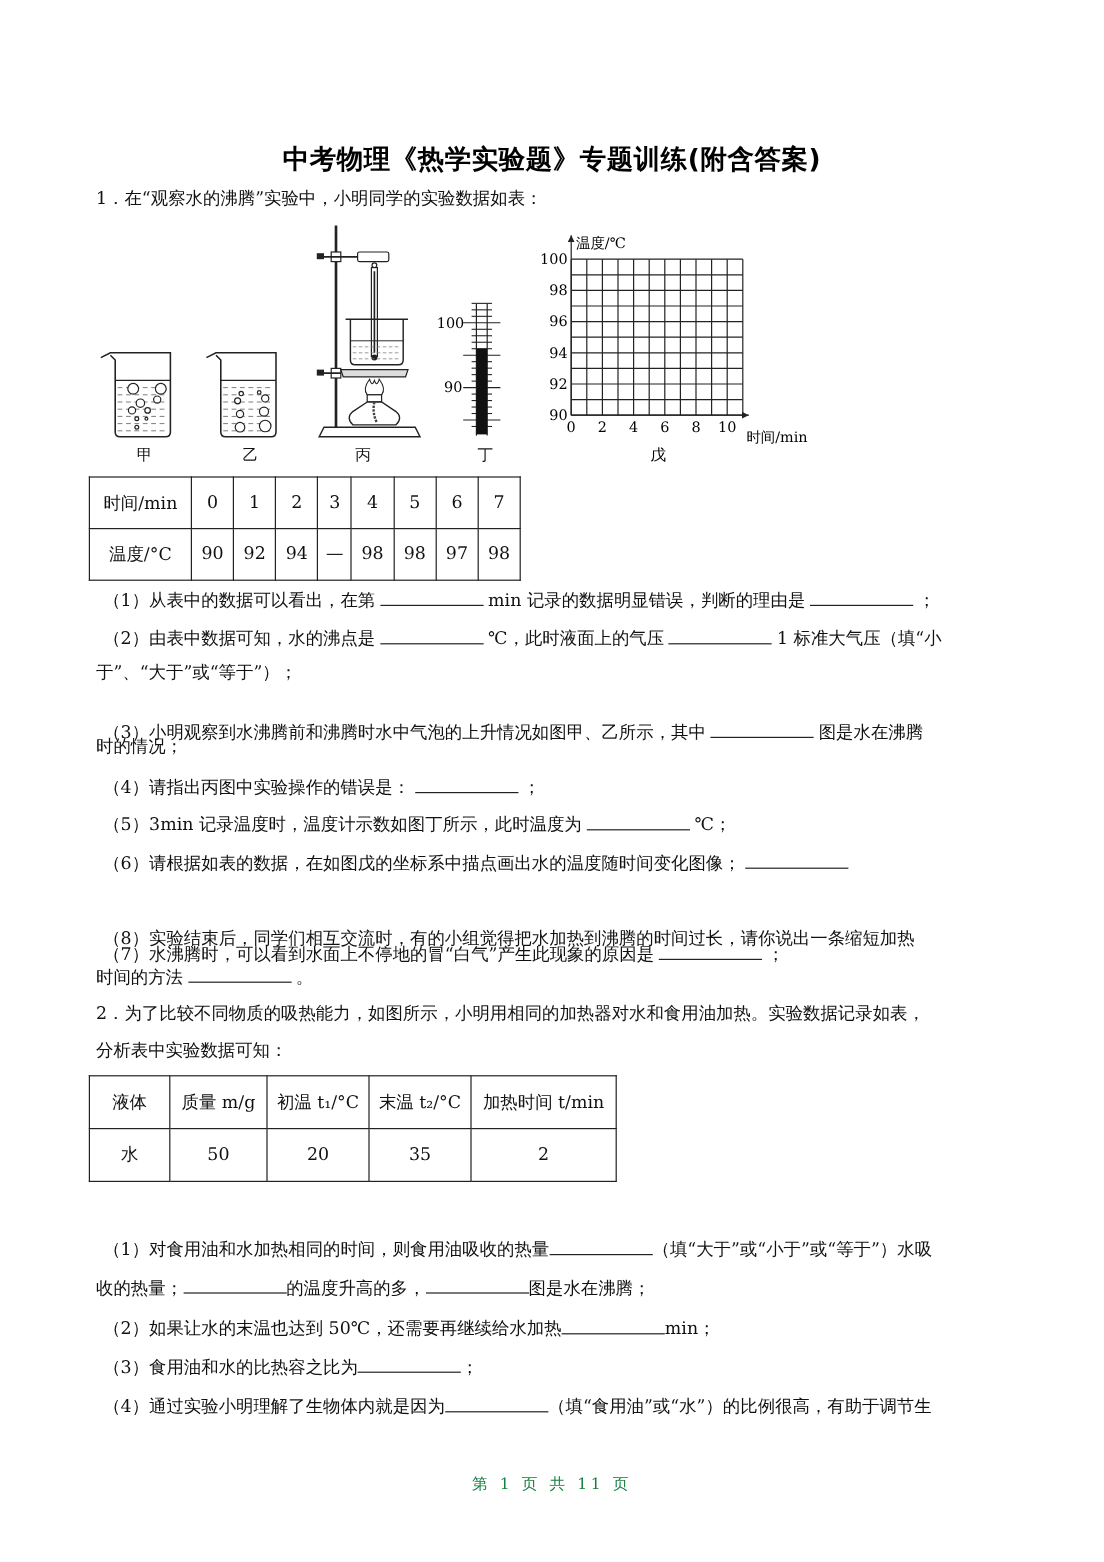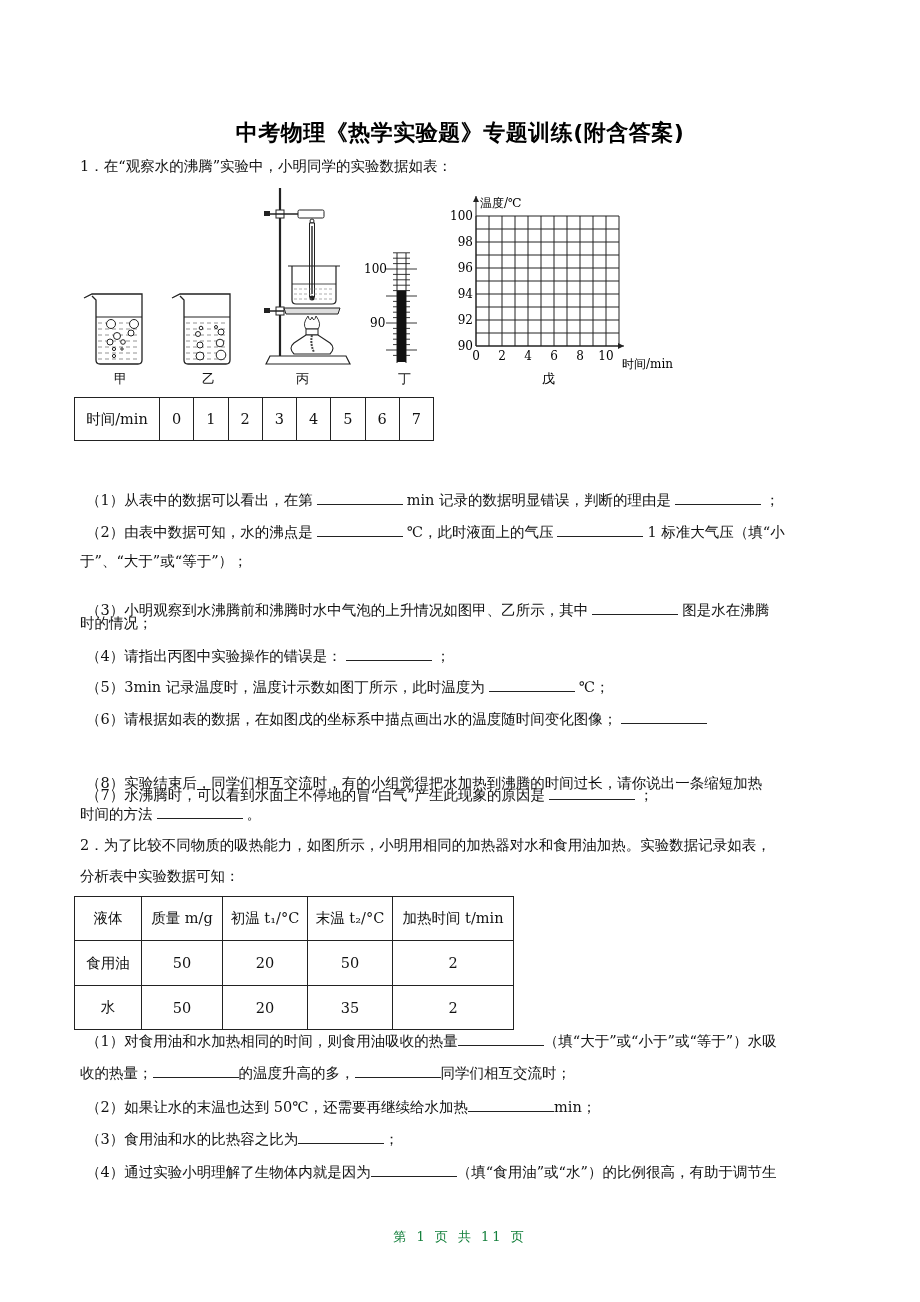--- a/index.html
+++ b/index.html
@@ -204,20 +204,31 @@
     <td style="width:84px;">时间/min</td>
     <td>0</td>
     <td>1</td>
     <td>2</td>
     <td>3</td>
     <td>4</td>
     <td>5</td>
     <td>6</td>
     <td>7</td>
   </tr>
+  <tr style="height:43px;">
+    <td>温度/°C</td>
+    <td>90</td>
+    <td>92</td>
+    <td>94</td>
+    <td>—</td>
+    <td>98</td>
+    <td>98</td>
+    <td>97</td>
+    <td>98</td>
+  </tr>
 </tbody>
   </table>
 
 <div class="line ind" style="top:490px;">
   <span>（1）从表中的数据可以看出，在第</span><span class="blank"></span><span>min 记录的数据明显错误，判断的理由是</span><span class="blank"></span><span>；</span>
 </div>
 <div class="line ind" style="top:522px;">
   <span>（2）由表中数据可知，水的沸点是</span><span class="blank"></span><span>℃，此时液面上的气压</span><span class="blank"></span><span>1 标准大气压（填“小</span>
 </div>
 <div class="line" style="top:551px;">于”、“大于”或“等于”）；</div>
@@ -247,42 +258,35 @@
 
 <table class="t" style="left:74px; top:896px; width:440px;">
   <tbody>
       <tr style="height:44px;">
     <td style="width:66px;">液体</td>
     <td style="width:80px;">质量 m/g</td>
     <td style="width:84px;">初温 t₁/°C</td>
     <td style="width:84px;">末温 t₂/°C</td>
     <td>加热时间 t/min</td>
   </tr>
-  <tr style="height:45px;">
-    <td>食用油</td>
-    <td>50</td>
-    <td>20</td>
-    <td>50</td>
-    <td>2</td>
-  </tr>
   <tr style="height:44px;">
     <td>水</td>
     <td>50</td>
     <td>20</td>
     <td>35</td>
     <td>2</td>
   </tr>
 </tbody>
   </table>
 
 <div class="line ind" style="top:1031px;">
   <span>（1）对食用油和水加热相同的时间，则食用油吸收的热量</span><span class="blank" style="margin:0;"></span><span>（填“大于”或“小于”或“等于”）水吸</span>
 </div>
 <div class="line" style="top:1063px;">
-  <span>收的热量；</span><span class="blank" style="margin:0;"></span><span>的温度升高的多，</span><span class="blank" style="margin:0;"></span><span>同学们相互交流时；</span>
+  <span>收的热量；</span><span class="blank" style="margin:0;"></span><span>的温度升高的多，</span><span class="blank" style="margin:0;"></span><span>图是水在沸腾；</span>
 </div>
 <div class="line ind" style="top:1097px;">
   <span>（2）如果让水的末温也达到 50℃，还需要再继续给水加热</span><span class="blank" style="margin:0;"></span><span>min；</span>
 </div>
 <div class="line ind" style="top:1129px;">
   <span>（3）食用油和水的比热容之比为</span><span class="blank" style="margin:0;"></span><span>；</span>
 </div>
 <div class="line ind" style="top:1162px;">
   <span>（4）通过实验小明理解了生物体内就是因为</span><span class="blank" style="margin:0;"></span><span>（填“食用油”或“水”）的比例很高，有助于调节生</span>
 </div>

